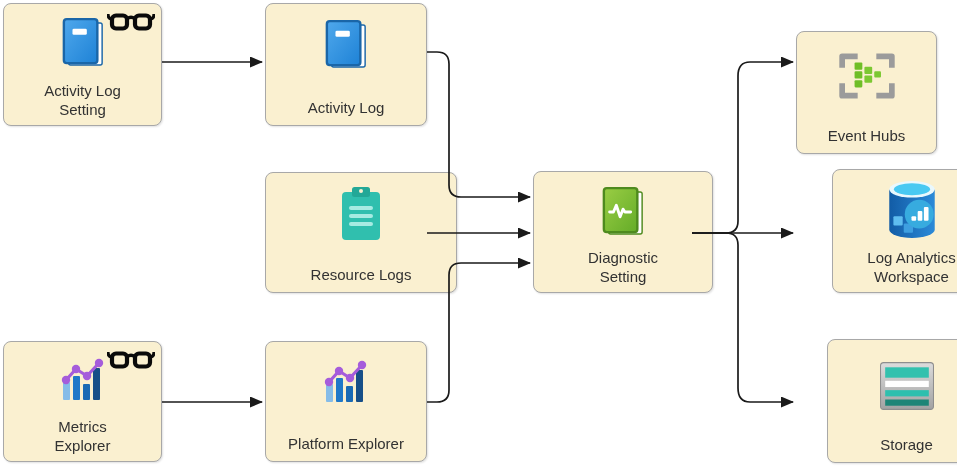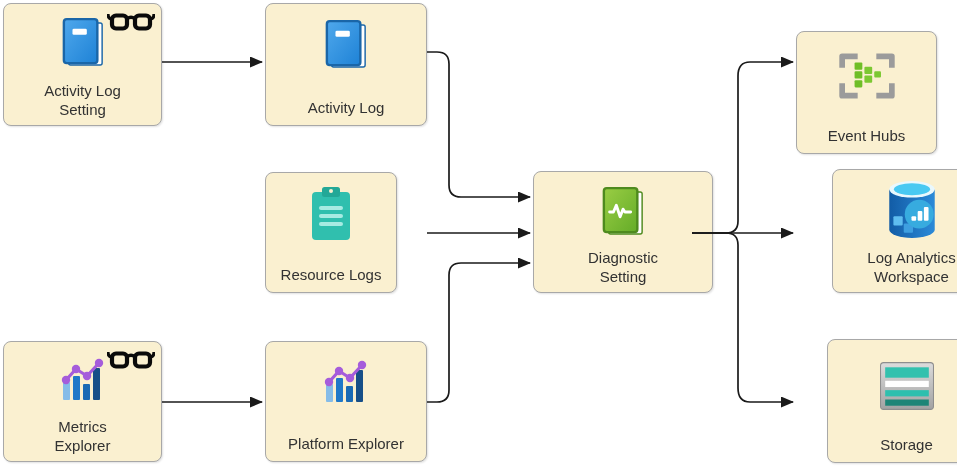--- a/index.html
+++ b/index.html
@@ -9,21 +9,21 @@
   .node{position:absolute;background:#FAF0D0;border:1.6px solid #A8A8A8;border-radius:8px;
         box-sizing:border-box;z-index:2;box-shadow:1px 1px 2px rgba(0,0,0,0.12);}
   .node .icon{position:absolute;left:50%;transform:translateX(-50%);}
   .node .label{position:absolute;left:0;right:0;bottom:8px;text-align:center;
                font-size:15px;line-height:1.22;color:#323232;white-space:pre-line;}
   .node .label.two{bottom:6px;}
   .badge{position:absolute;top:7px;right:6px;}
   
   #n-alv{left:3px;top:3px;width:159px;height:123px;}
   #n-al {left:265px;top:3px;width:162px;height:123px;}
-  #n-rl {left:265px;top:172px;width:132px;height:121px;}
+  #n-rl {left:265px;top:172px;width:192px;height:121px;}
   #n-me {left:3px;top:341px;width:159px;height:121px;}
   #n-pm {left:265px;top:341px;width:162px;height:121px;}
   #n-ds {left:533px;top:171px;width:180px;height:122px;}
   #n-eh {left:796px;top:3px;width:141px;height:123px;margin-top:28px;}
   #n-law{left:796px;top:169px;width:159px;height:124px;margin-left:36px;}
   #n-st {left:796px;top:339px;width:159px;height:124px;margin-left:31px;}
 </style>
 </head>
 <body>
 

